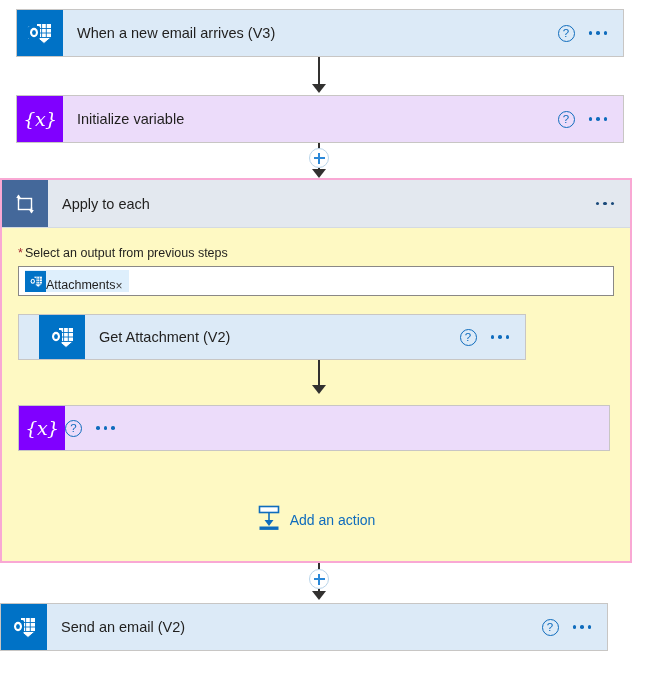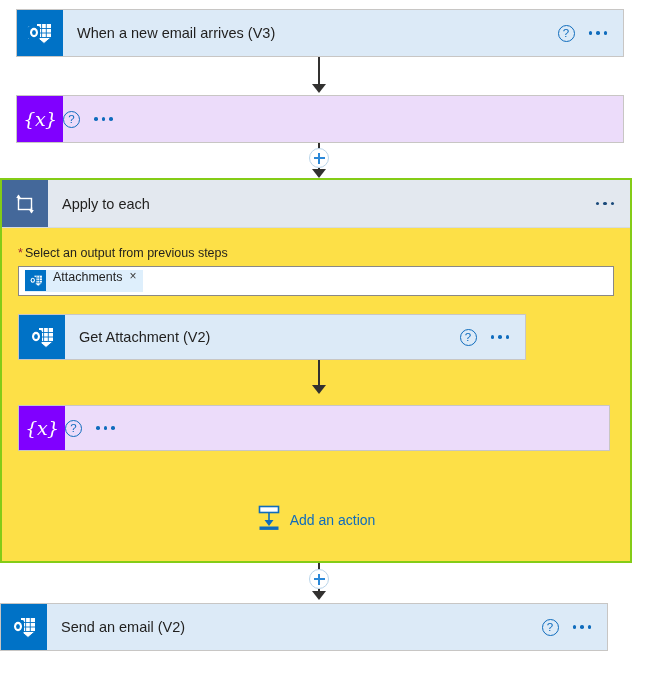--- a/index.html
+++ b/index.html
@@ -138,22 +138,22 @@
   .plus-circle::before { width: 11px; height: 1.6px; }
   .plus-circle::after  { width: 1.6px; height: 11px; }
 
   
   #scope {
     position: absolute;
     left: 0;
     top: 178px;
     width: 632px;
     height: 385px;
-    border: 2px solid #84cc16;
-    background: #fde047;
+    border: 2px solid #f9a8d4;
+    background: #fef9c3;
   }
   #scope-header {
     display: flex;
     align-items: center;
     height: 48px;
     background: #e3e8ef;
     border-bottom: 1px solid #d4dae2;
   }
   #scope-header .scope-icon {
     width: 46px;
@@ -182,25 +182,24 @@
   .token-box {
     height: 30px;
     border: 1px solid #8a8886;
     background: #ffffff;
     display: flex;
     align-items: center;
     padding: 0 6px;
   }
   .token-pill {
     display: inline-flex;
-    align-items: flex-start;
+    align-items: flex-end;
     height: 22px;
     background: #deeffc;
     padding-right: 6px;
-    gap: 7px;
     font-size: 12.5px;
     color: #201f1e;
     cursor: pointer;
   }
   .token-pill .pill-icon {
     width: 21px;
     height: 21px;
     background: #0072c6;
     display: flex;
     align-items: center;
@@ -266,20 +265,21 @@
     </div>
   </div>
 
   <div class="conn" style="left:318px; top:57px; height:29px;"></div>
   <div class="arrow-head" style="left:312px; top:84px;"></div>
 
   <div class="card purple" style="left:16px; top:95px; width:608px;">
     <div class="card-icon">
       <span class="vx-glyph">{x}</span>
     </div>
+    <div class="card-title">Initialize variable</div>
     <div class="card-actions">
       <div class="help-icon">?</div>
       <div class="ellipsis-icon">
         <i></i>
           <i></i>
           <i></i>
       </div>
     </div>
   </div>
 
@@ -332,21 +332,21 @@
               <ellipse cx="7" cy="11.5" rx="4" ry="4.7" fill="#ffffff"></ellipse>
               <ellipse cx="7" cy="11.5" rx="1.9" ry="2.6" fill="#0072c6"></ellipse>
             </svg>
           </span>
           <span>Attachments</span>
           <span class="token-x">×</span>
         </span>
       </div>
     </div>
 
-    <div class="card inner" style="left:16px; top:134px; width:508px;">
+    <div class="card inner" style="left:16px; top:134px; width:508px;padding-left:20px;">
       <div class="card-icon">
         <svg class="ol-glyph" width="26" height="24" viewBox="0 0 26 24" aria-hidden="true">
           <rect x="10" y="3" width="14" height="13.5" fill="#ffffff"></rect>
           <g stroke="#0072c6" stroke-width="0.9">
             <line x1="10" y1="7.5" x2="24" y2="7.5"></line>
             <line x1="10" y1="12" x2="24" y2="12"></line>
             <line x1="14.6" y1="3" x2="14.6" y2="16.5"></line>
             <line x1="19.3" y1="3" x2="19.3" y2="16.5"></line>
           </g>
           <polygon points="10,16.5 24,16.5 17,22.5" fill="#ffffff" stroke="#0072c6" stroke-width="0.9"></polygon>

